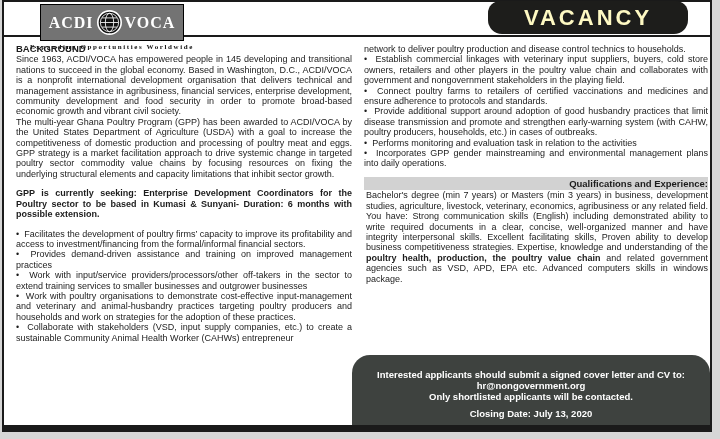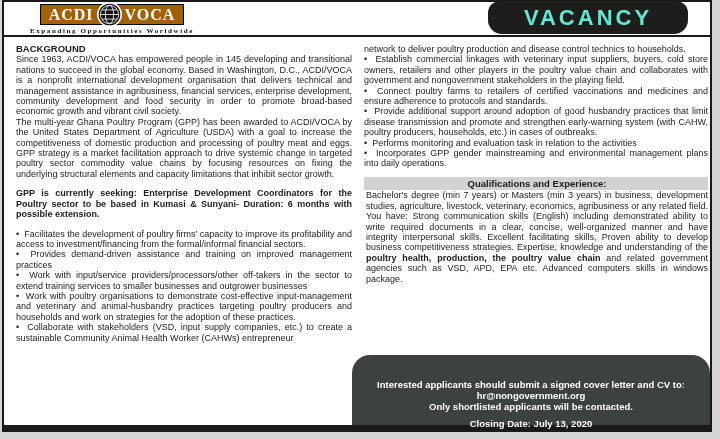--- a/index.html
+++ b/index.html
@@ -25,23 +25,23 @@
     height: 35px;
     border-bottom: 2px solid #1a1a1a;
     background: #fff;
   }
   .logo {
     position: absolute; left: 26px; top: 2px;
     display: flex; flex-direction: column; align-items: center;
   }
   .logo-band {
     display: flex; align-items: center;
-    background: #a16207;
+    background: #737373;
     border: 1px solid #000;
-    height: 21px;
+    height: 37px;
     padding: 0 8px;
   }
   .logo-word {
     color: #fff;
     font-family: "Liberation Serif", serif;
     font-weight: bold;
     font-size: 16px;
     letter-spacing: 1px;
     line-height: 1;
   }
@@ -60,21 +60,21 @@
     color: #111;
     white-space: nowrap;
   }
   .vacancy-box {
     position: absolute;
     left: 484px; top: -1px;
     width: 200px; height: 33px;
     background: #1d1d1b;
     border-radius: 12px 12px 14px 14px;
     display: flex; align-items: center; justify-content: center;
-    color: #5eead4;
+    color: #fef9c3;
     font-weight: bold;
     font-size: 22px;
     letter-spacing: 3px;
   }
   
   .doc-body {
     position: relative;
     display: flex;
     padding: 7px 6px 12px 12px;
     gap: 12px;
@@ -90,36 +90,36 @@
   .para { margin: 0; }
   .seeking { font-weight: bold; margin: 9px 0 9px 0; }
   .bullets { margin-top: 0; }
   .bullet::before { content: "\2022\00a0\00a0"; }
   .quals-title {
     font-weight: bold;
     font-size: 9.5px;
     background: #d2d2d2;
     margin-top: 8px;
     padding: 2px 0 1px 2px;
-    text-align: center;
+    text-align: right;
   }
   .quals-text { padding-left: 2px; }
   
   .app-box {
     position: absolute;
     left: 348px; right: 0; bottom: 0;
     height: 70px;
     background: #3e423f;
     border-radius: 18px 18px 0 0;
     color: #ffffff;
     text-align: center;
     font-size: 9.5px;
     font-weight: bold;
     line-height: 11px;
-    padding-top: 24px;
+    padding-top: 14px;
     z-index: 5;
   }
   .app-box .note { margin-top: 5px; }
   .app-box .closing { margin-top: 6px; }
 </style>
 </head>
 <body>
 
 <div class="page">
 

